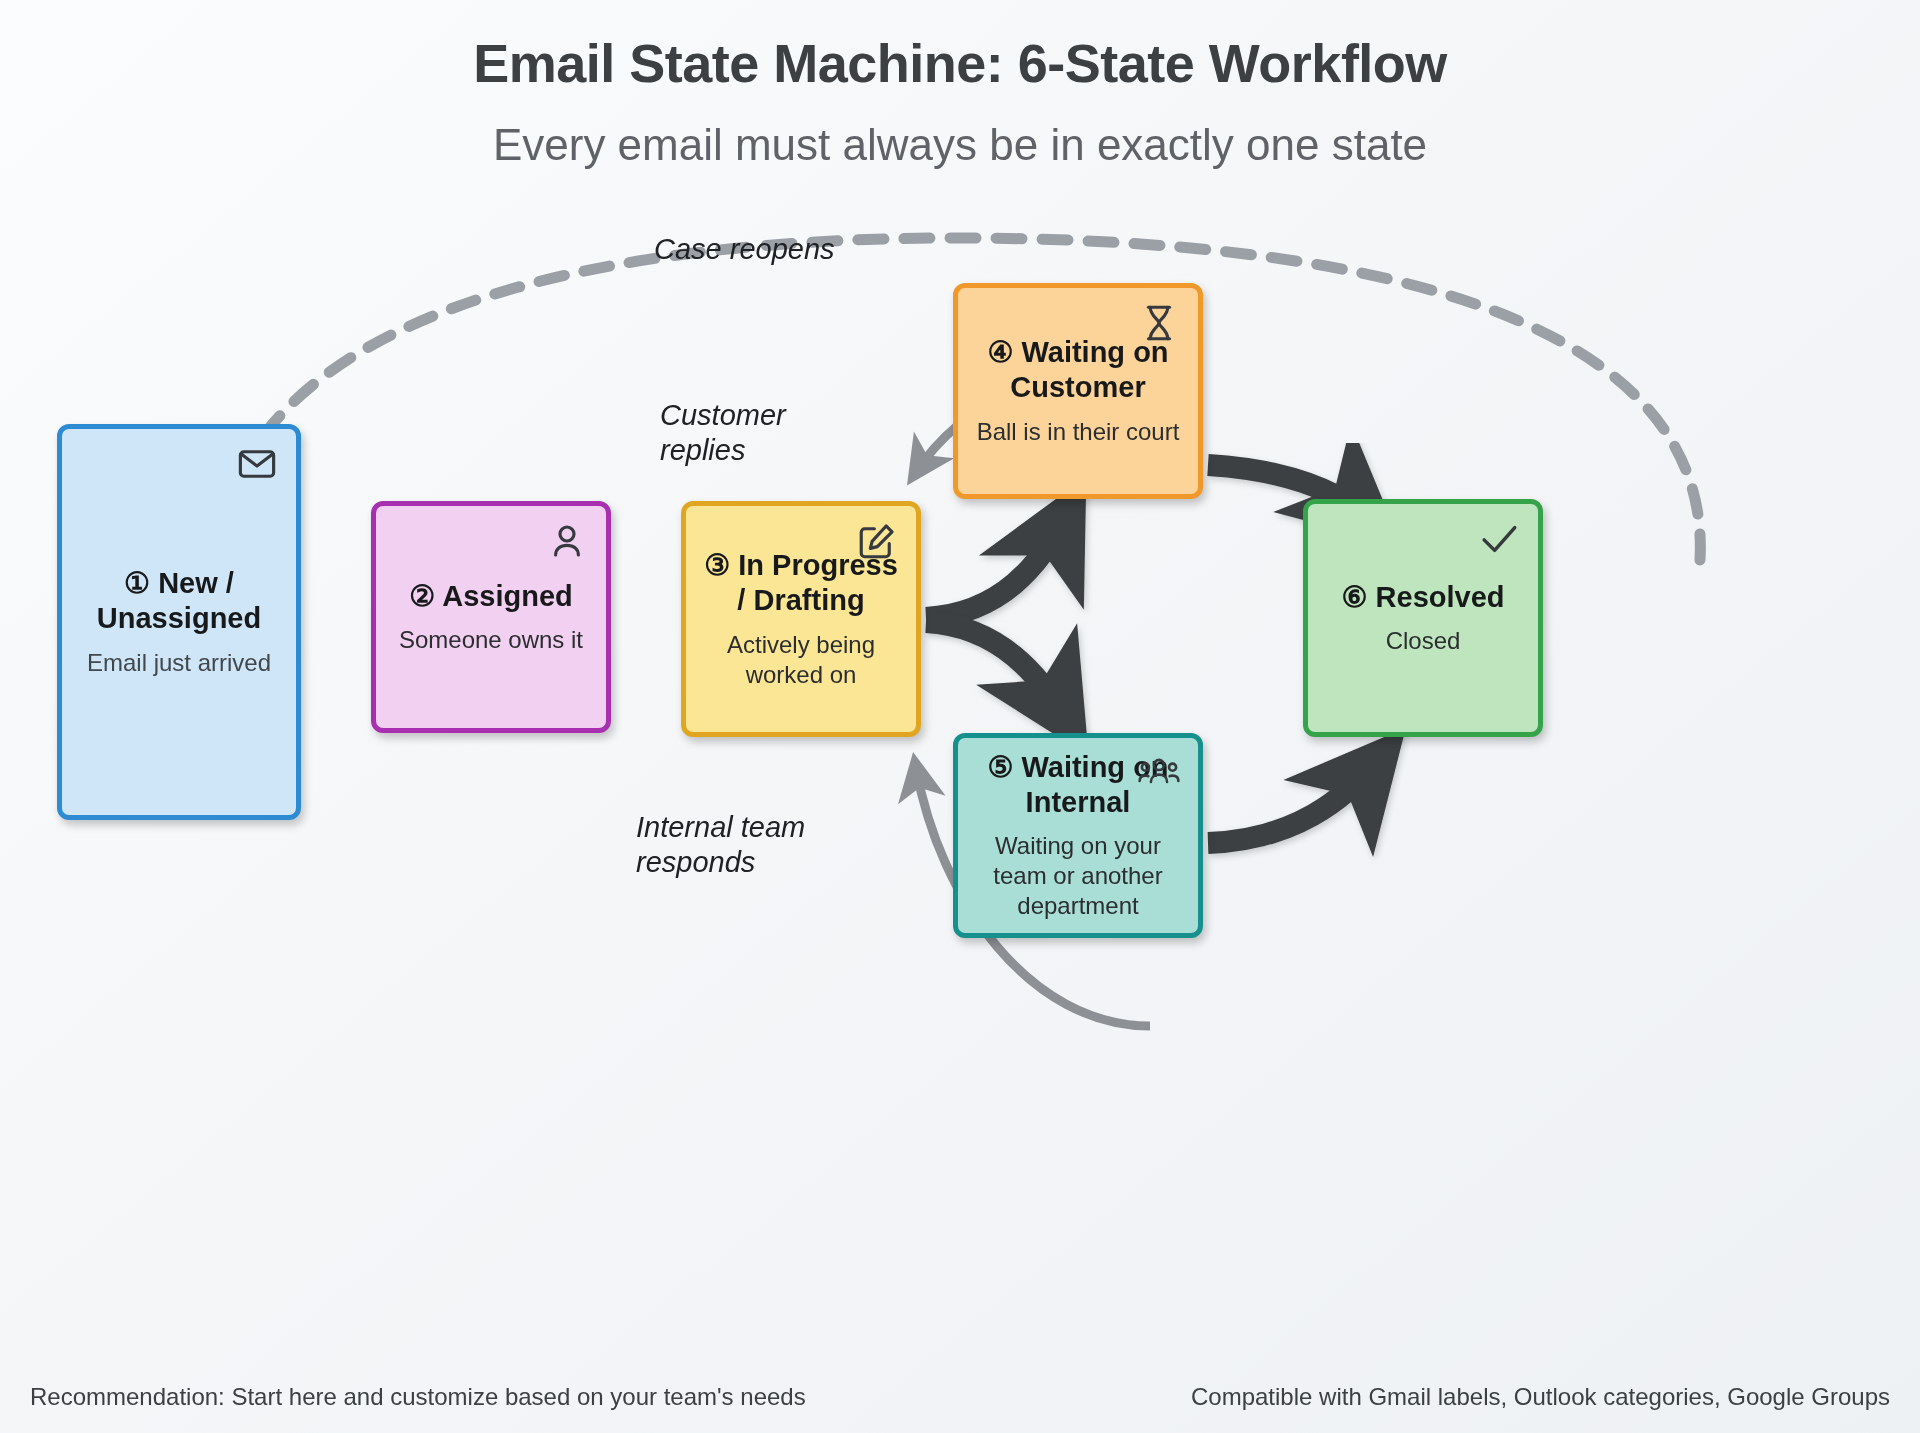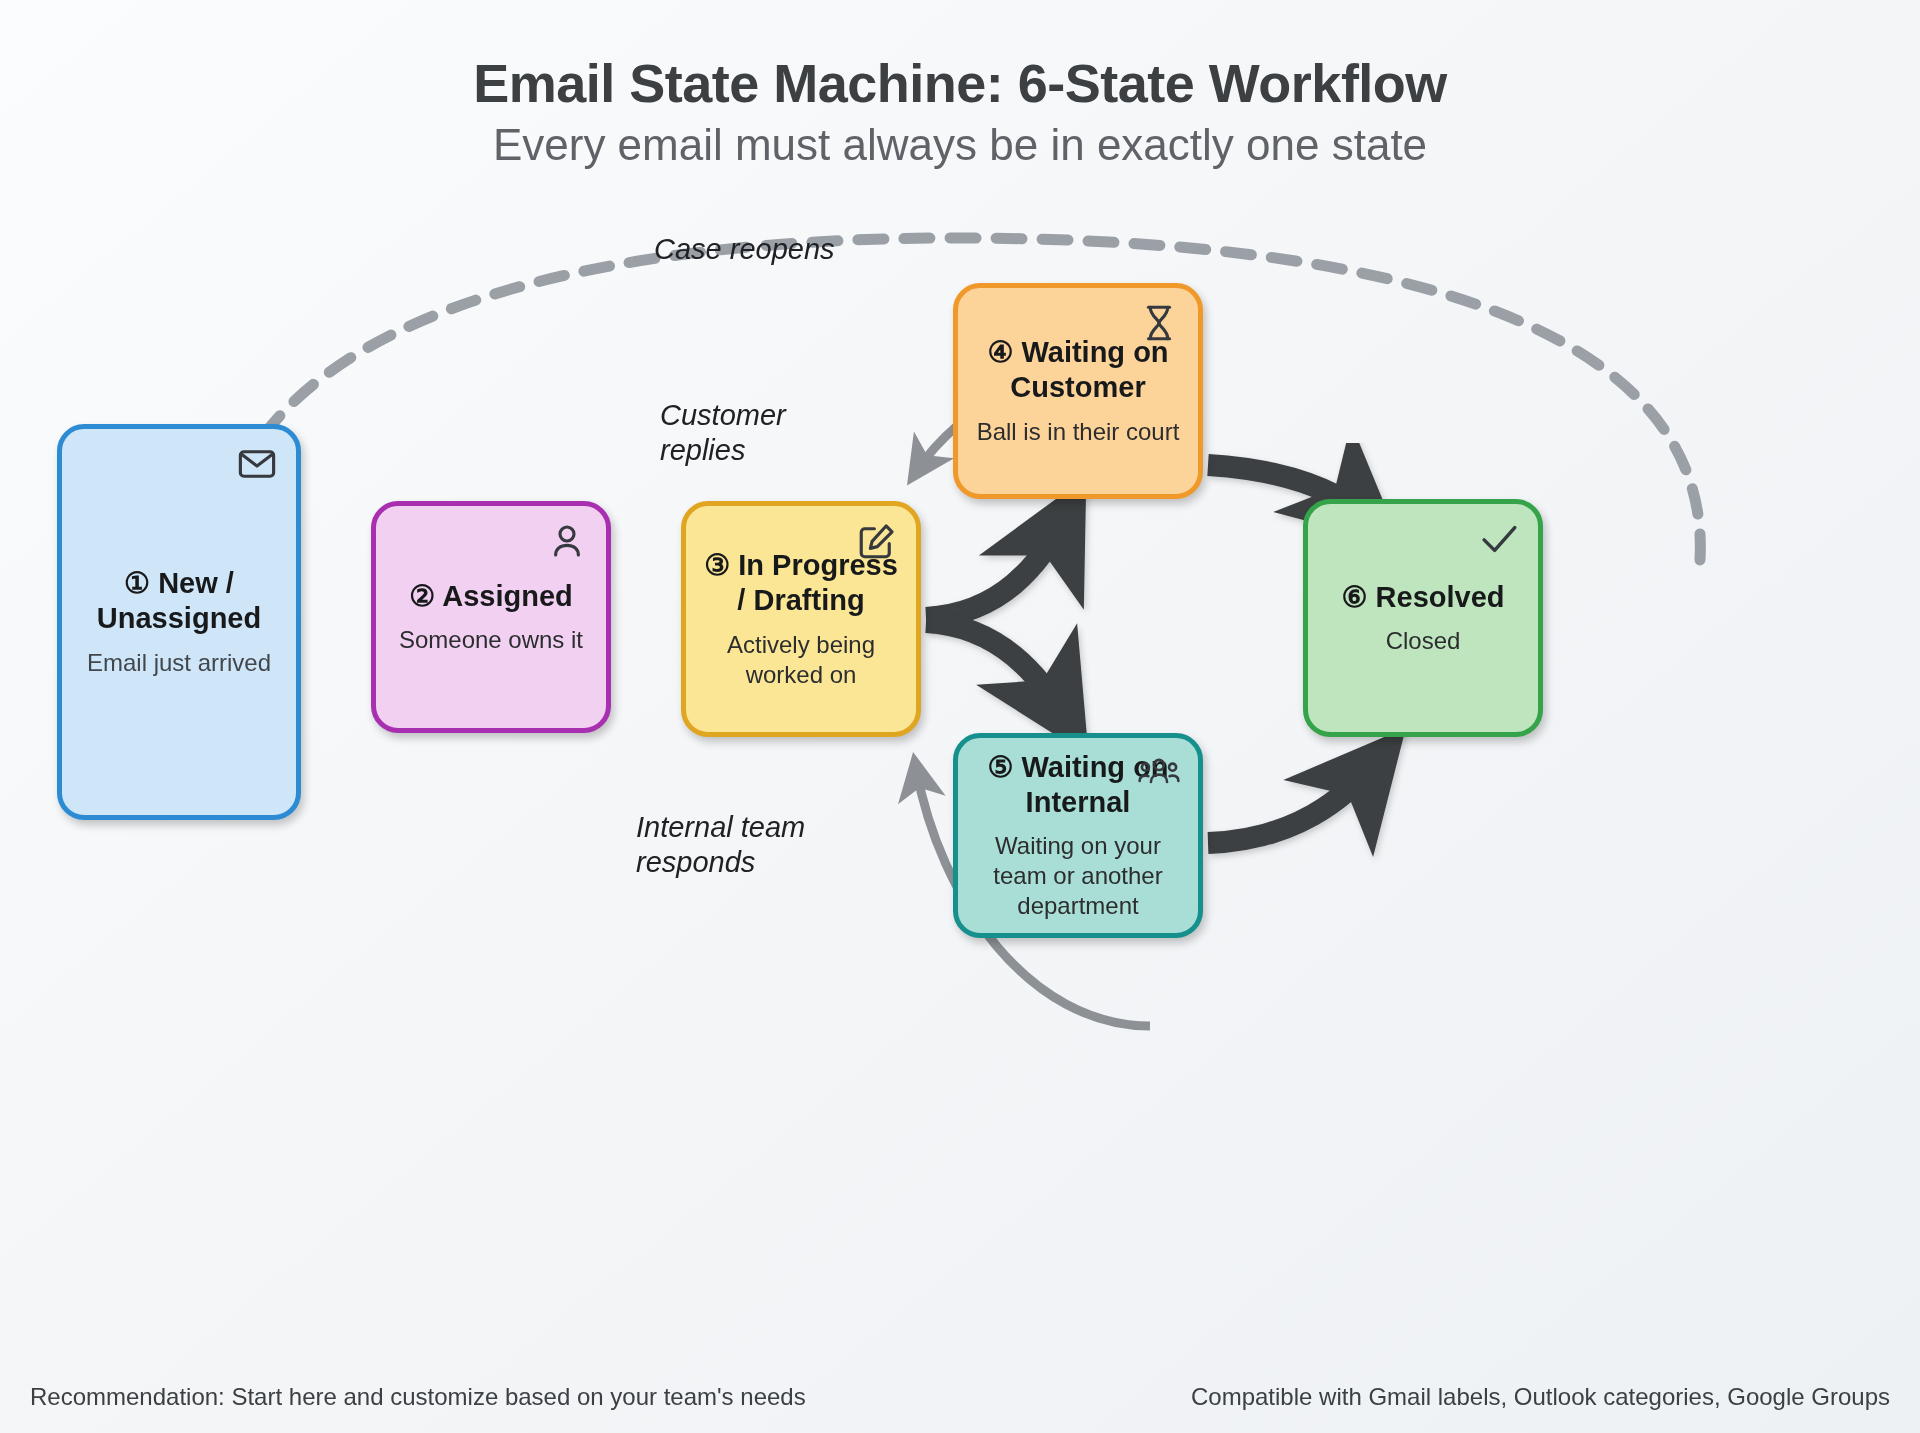--- a/index.html
+++ b/index.html
@@ -22,42 +22,42 @@
   #bgsvg {
     position: absolute;
     left: 0; top: 0;
     width: 1920px;
     height: 1433px;
   }
 
   
   .title {
     position: absolute;
-    left: 0; top: 52px;
+    left: 0; top: 32px;
     width: 1920px;
     text-align: center;
     font-size: 54px;
     font-weight: bold;
     color: #3c4043;
     letter-spacing: -0.5px;
   }
   .subtitle {
     position: absolute;
     left: 0; top: 120px;
     width: 1920px;
     text-align: center;
     font-size: 44px;
     color: #5f6368;
   }
 
   
   .node {
     position: absolute;
     box-sizing: border-box;
-    border-radius: 27px;
+    border-radius: 12px;
     border-style: solid;
     display: flex;
     flex-direction: column;
     align-items: center;
     justify-content: center;
     text-align: center;
     box-shadow: 3px 5px 9px rgba(0,0,0,0.22);
     padding: 10px 14px;
   }
   .node .node-title {

